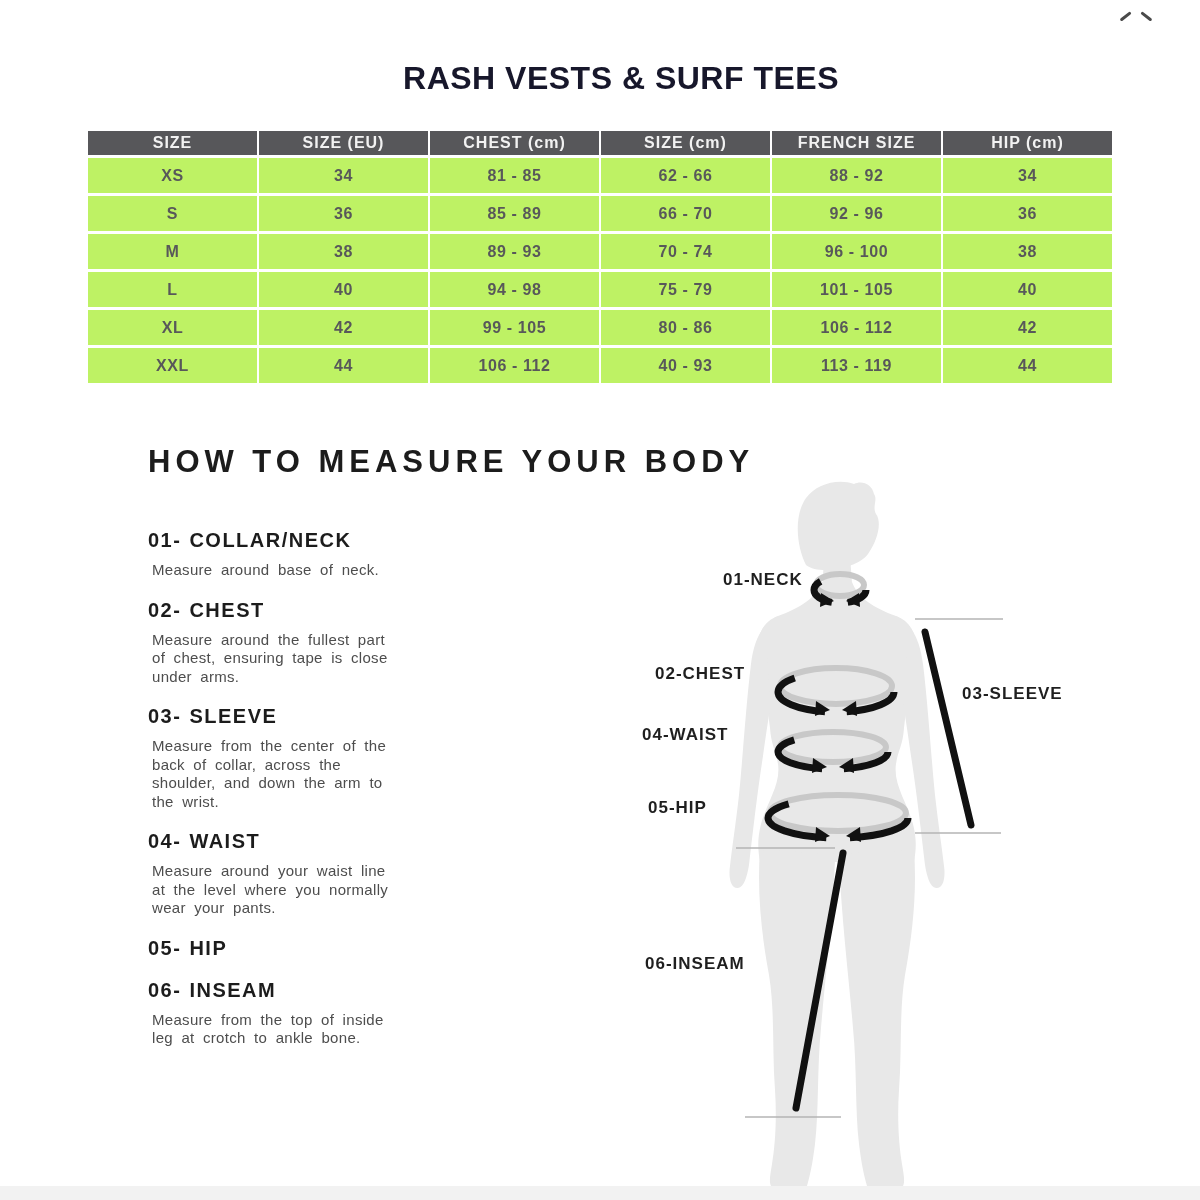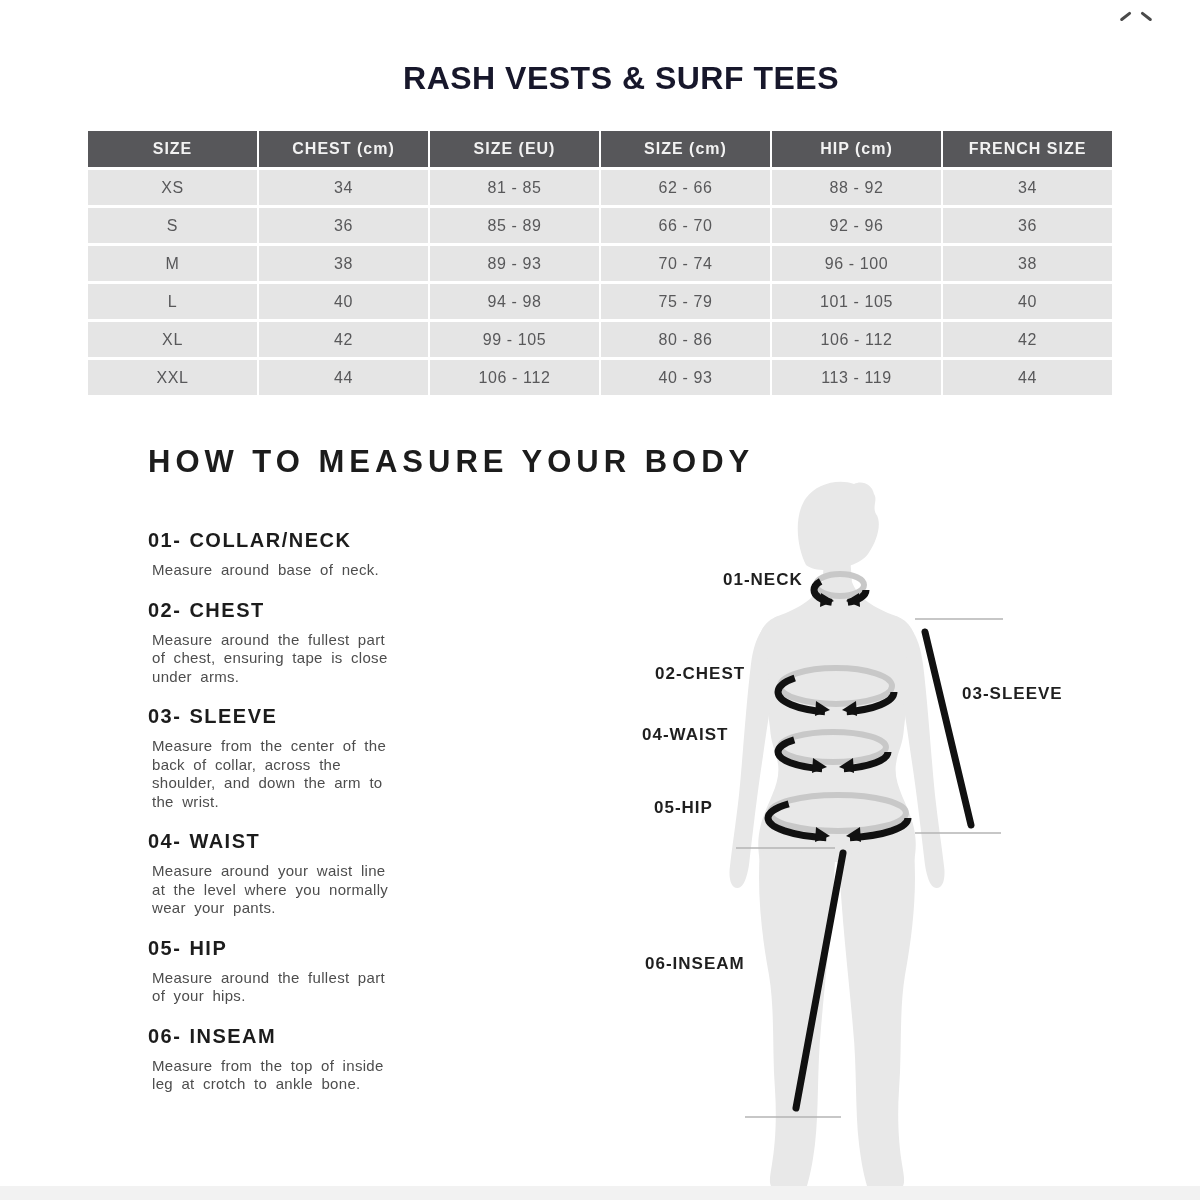--- a/index.html
+++ b/index.html
@@ -50,33 +50,34 @@
     position: absolute;
     left: 88px; top: 131px;
     width: 1024px;
     display: grid;
     grid-template-columns: repeat(6, 1fr);
     gap: 3px 2px;
   }
   .size-table .th {
     background: #57575a;
     color: #f2f2f2;
-    height: 36px;
+    height: 24px;
     display: flex; align-items: center; justify-content: center;
     font-size: 16px;
     font-weight: 700;
     letter-spacing: 1px;
   }
   .size-table .td {
-    background: #e5e5e5;
+    background: #bef264;
     color: #58585a;
     height: 35px;
     display: flex; align-items: center; justify-content: center;
     font-size: 16px;
     letter-spacing: 0.6px;
+    font-weight: bold;
   }
 
   
   .measure-heading {
     position: absolute;
     left: 148px; top: 444px;
     margin: 0;
     font-size: 31px;
     font-weight: 700;
     letter-spacing: 5px;
@@ -120,21 +121,21 @@
     position: absolute;
     font-size: 17px;
     font-weight: 700;
     letter-spacing: 1px;
     color: #1f1f1f;
     white-space: nowrap;
   }
   .dlabel.neck   { left: 105px; top: 100px; }
   .dlabel.chest  { left: 37px;  top: 194px; }
   .dlabel.waist  { left: 24px;  top: 255px; }
-  .dlabel.hip    { left: 36px;  top: 328px; }
+  .dlabel.hip    { left: 30px;  top: 328px; }
   .dlabel.sleeve { left: 344px; top: 214px; }
   .dlabel.inseam { left: 6px;   top: 484px; margin-left: 21px; }
 
   .bottom-strip {
     position: absolute;
     left: 0; top: 1186px;
     width: 100%; height: 14px;
     background: #f2f2f2;
   }
 </style>
@@ -145,25 +146,25 @@
 
   <div class="expand-icon">
     <span class="mark m1"></span>
     <span class="mark m2"></span>
   </div>
 
   <h1 class="page-title">RASH VESTS &amp; SURF TEES</h1>
 
   <div class="size-table">
     <div class="th">SIZE</div>
+    <div class="th">SIZE (EU)</div>
     <div class="th">CHEST (cm)</div>
-    <div class="th">SIZE (EU)</div>
     <div class="th">SIZE (cm)</div>
+    <div class="th">FRENCH SIZE</div>
     <div class="th">HIP (cm)</div>
-    <div class="th">FRENCH SIZE</div>
 
     <div class="td">XS</div>
     <div class="td">34</div>
     <div class="td">81 - 85</div>
     <div class="td">62 - 66</div>
     <div class="td">88 - 92</div>
     <div class="td">34</div>
 
     <div class="td">S</div>
     <div class="td">36</div>
@@ -215,21 +216,20 @@
     <div class="step">
       <h3><span class="num">03-</span><span>SLEEVE</span></h3>
       <p>Measure from the center of the back of collar, across the shoulder, and down the arm to the wrist.</p>
     </div>
     <div class="step">
       <h3><span class="num">04-</span><span>WAIST</span></h3>
       <p>Measure around your waist line at the level where you normally wear your pants.</p>
     </div>
     <div class="step">
       <h3><span class="num">05-</span><span>HIP</span></h3>
-      <p>Measure around the fullest part of your hips.</p>
     </div>
     <div class="step">
       <h3><span class="num">06-</span><span>INSEAM</span></h3>
       <p>Measure from the top of inside leg at crotch to ankle bone.</p>
     </div>
   </div>
 
   <div class="diagram">
     <svg width="492" height="730" viewBox="0 0 492 730">
 

